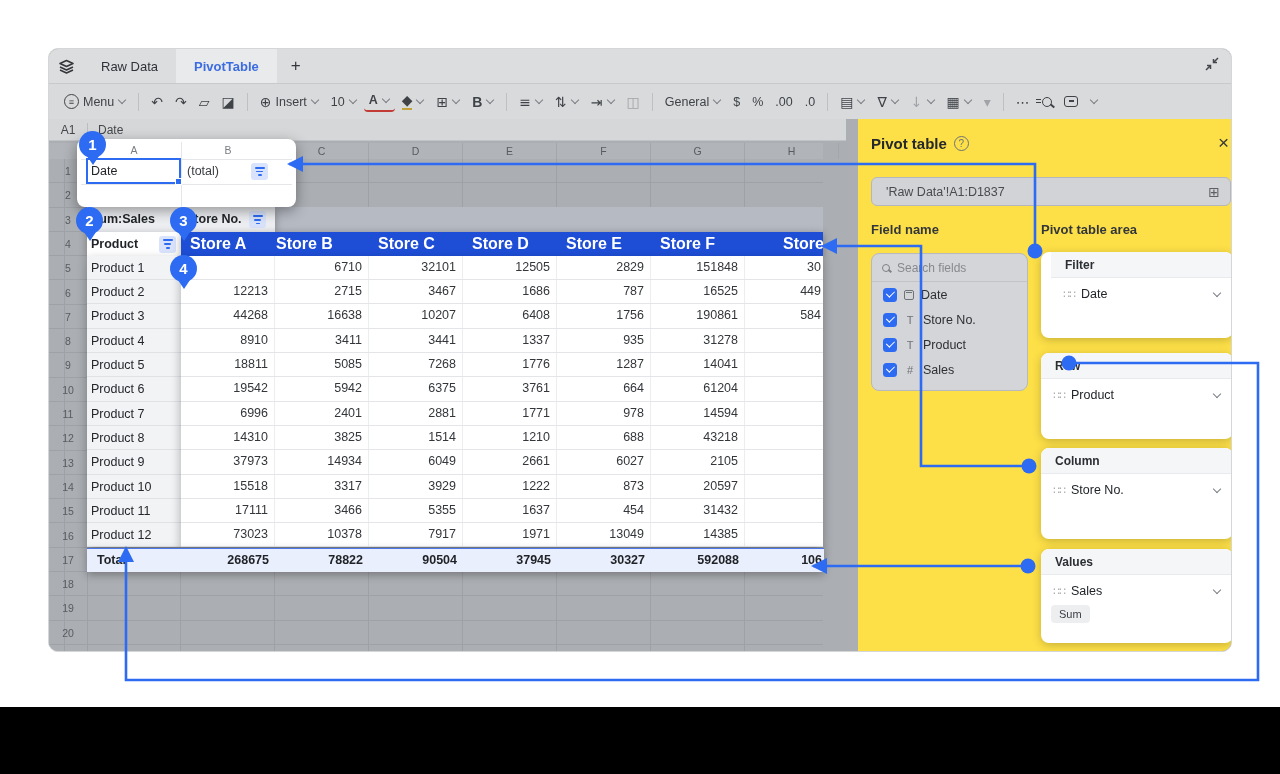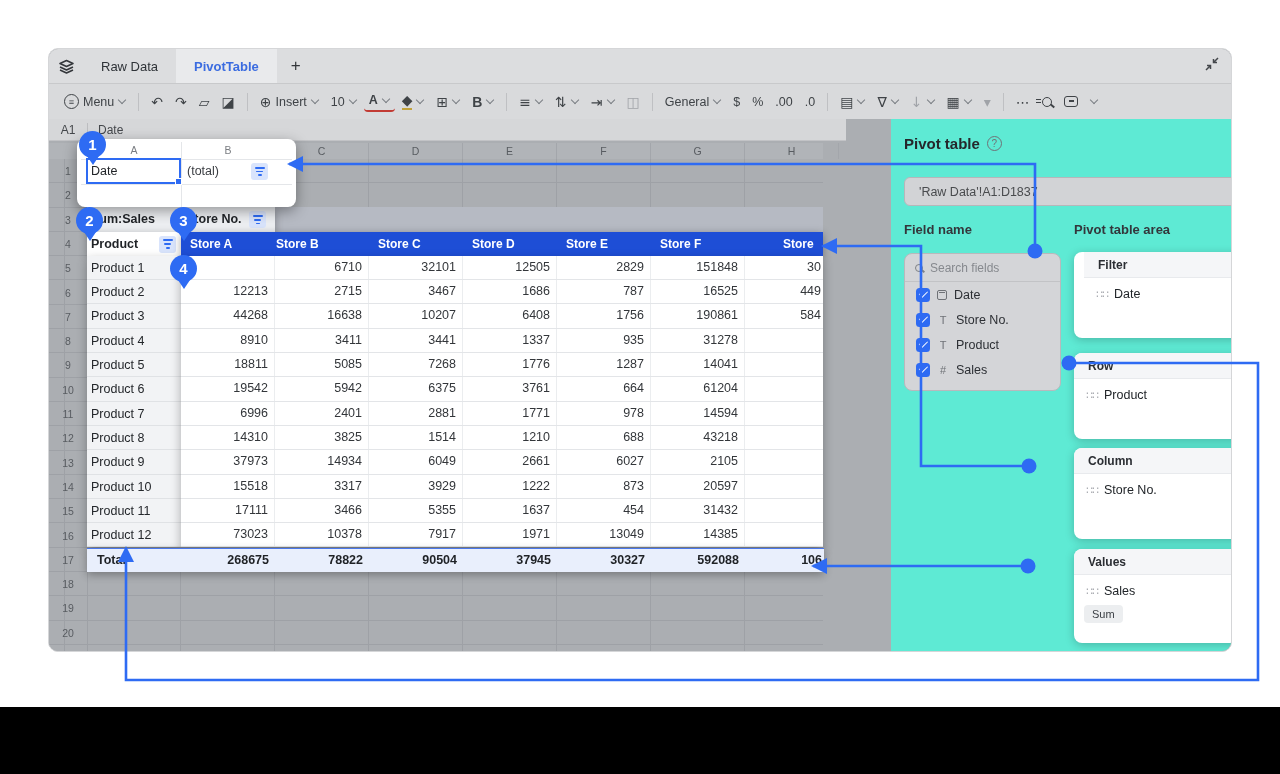--- a/index.html
+++ b/index.html
@@ -93,40 +93,40 @@
   .row3band { position:absolute; left:38px; top:66.3px; width:188px; height:24.3px; background:#edeff2;
     z-index:5; box-shadow:0 3px 8px rgba(0,0,0,.3); display:flex; align-items:center; }
   .row3band .t1 { position:absolute; left:4px; font-size:12.5px; font-weight:700; color:#1f2226; }
   .row3band .t2 { position:absolute; left:99px; font-size:12.5px; font-weight:700; color:#1f2226; }
   .a4cell { position:absolute; left:38px; top:90.6px; width:94px; height:24.3px; background:#fff;
     z-index:5; box-shadow:0 2px 8px rgba(0,0,0,.3); display:flex; align-items:center; }
   .a4cell .t { position:absolute; left:4px; font-size:12.5px; font-weight:700; color:#1f2226; }
   .storehdr { position:absolute; left:132px; top:90.6px; width:642px; height:24.3px; background:#1e4ed6;
     z-index:5; box-shadow:0 2px 8px rgba(0,0,0,.35); overflow:hidden; }
   .storehdr span { position:absolute; top:0; height:24.3px; line-height:24.3px; color:#fff;
-    font-size:12px; font-weight:700; }
+    font-size:16px; font-weight:700; }
   .prodcol { position:absolute; left:38px; top:114.9px; width:94px; height:291.6px; background:#f2f3f5;
     z-index:5; box-shadow:0 4px 10px rgba(0,0,0,.3); }
   .prodcol div { height:24.3px; line-height:24.3px; padding-left:4px; font-size:12.5px; color:#24272b;
     border-bottom:1px solid #e0e2e5; }
   .dataarea { position:absolute; left:132px; top:114.9px; width:642px; height:291.6px; background:#fff;
     z-index:5; box-shadow:0 4px 10px rgba(0,0,0,.3); }
   .drow { display:flex; height:24.3px; border-bottom:1px solid #e3e5e8; }
   .dcell { width:94px; line-height:23.3px; font-size:12.5px; color:#33363a; text-align:right;
     padding-right:6px; border-right:1px solid #ebedef; }
   .dcell.last { width:78px; border-right:none; padding-right:2px; }
   .totalrow { position:absolute; left:38px; top:406.5px; width:737px; height:24.3px; background:#e9effc;
     z-index:5; border-top:1.5px solid #4a77ec; display:flex; box-shadow:0 3px 8px rgba(0,0,0,.3); }
   .totalrow .tl { width:94px; line-height:22.8px; padding-left:10px; font-size:12.5px; font-weight:700; color:#1f2226; }
   .totalrow .tv { width:94px; line-height:22.8px; font-size:12.5px; font-weight:700; color:#1f2226;
     text-align:right; padding-right:6px; }
   .totalrow .tv.last { width:79px; padding-right:2px; }
 
   
-  .panel { position:absolute; left:842px; top:70px; width:387px; height:534px; background:#5eead4; }
+  .panel { position:absolute; left:809px; top:70px; width:387px; height:534px; background:#fde047; }
   .p-title { position:absolute; left:13px; top:16px; font-size:15px; font-weight:600; color:#25282c;
     display:flex; align-items:center; gap:7px; }
   .help { width:15px; height:15px; border:1.3px solid #6f7277; border-radius:50%; font-size:10px;
     color:#6f7277; display:flex; align-items:center; justify-content:center; font-weight:400; }
   .p-close { position:absolute; right:16px; top:13px; font-size:19px; color:#37393d; }
   .rangebox { position:absolute; left:13px; top:58px; width:360px; height:29px; background:#d2d3d6;
     border:1px solid #b6b7ba; border-radius:6px; display:flex; align-items:center; padding:0 10px 0 14px;
     font-size:12.5px; color:#494b4e; }
   .rangebox .gicon { margin-left:auto; font-size:14px; color:#5c5f64; font-family:"DejaVu Sans",sans-serif; }
   .p-lab { position:absolute; top:103px; font-size:13px; font-weight:600; color:#33363b; }

